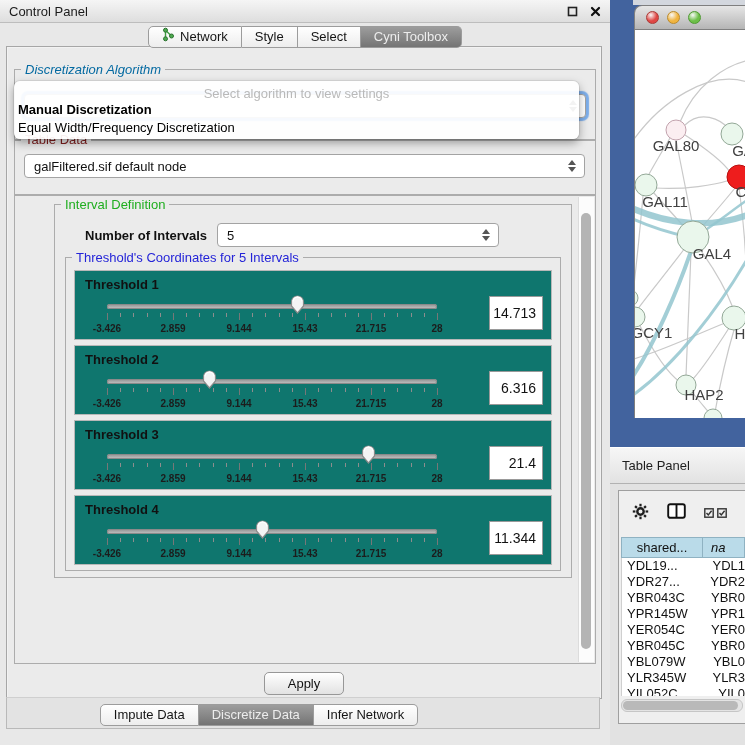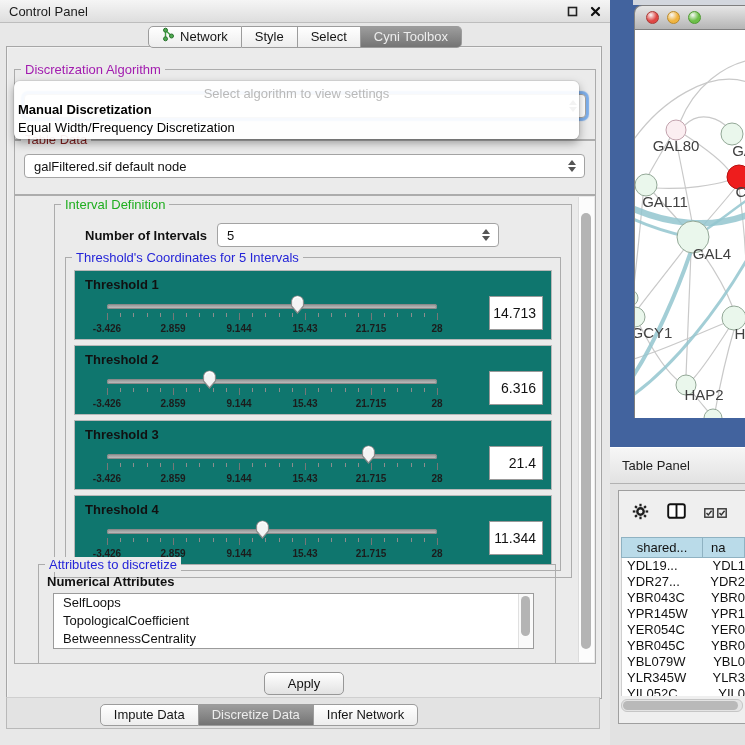--- a/index.html
+++ b/index.html
@@ -24,21 +24,21 @@
   .tab.active{background:linear-gradient(#9d9d9d,#747474);color:#ededed;}
 
   .cp-body{position:absolute;left:6px;top:46px;width:594px;height:651px;background:#ebebeb;
       border:1px solid #a6a6a6;box-shadow:inset 0 0 0 1px #f2f2f2;}
 
   .group{position:absolute;border:1px solid #acacac;}
   .legend{position:absolute;top:-8px;left:6px;background:#ebebeb;padding:0 4px;font-size:13px;white-space:nowrap;}
   .legend.green{color:#1fae1f;}
   .legend.blue{color:#2424d8;}
   .legend.plain{color:#7f1d1d;}
-  .legend.faded{color:#a21caf;}
+  .legend.faded{color:#0369a1;font-style:italic;}
 
   .combo{position:relative;background:#fff;border:1px solid #a3a3a3;border-radius:4px;height:24px;
       font-size:13px;color:#111;display:flex;align-items:center;padding:0 26px 0 9px;box-sizing:border-box;}
   .stepper{position:absolute;right:6px;top:0;bottom:0;width:12px;display:flex;flex-direction:column;
       justify-content:center;align-items:center;gap:2px;}
   .arr-up{width:0;height:0;border-left:4px solid transparent;border-right:4px solid transparent;border-bottom:5px solid #555;}
   .arr-dn{width:0;height:0;border-left:4px solid transparent;border-right:4px solid transparent;border-top:5px solid #555;}
 
   .algo-group{left:7px;top:22px;width:580px;height:70px;}
   .algo-combo{position:absolute;left:9px;right:9px;top:24px;
@@ -106,21 +106,21 @@
       display:flex;align-items:center;padding-left:12px;font-size:13px;color:#1e1e1e;box-sizing:border-box;}
   .tp-card{position:absolute;left:8px;top:490px;right:0;height:232px;background:#efefef;
       border:1px solid #9f9f9f;border-right:none;}
   .tp-toolbar{position:absolute;left:0;top:0;right:0;height:44px;display:flex;align-items:center;padding-left:13px;gap:18px;}
   .tp-checks{display:flex;gap:3px;}
   .tbl{position:absolute;left:2px;right:0;top:46px;}
   .tbl-head{display:flex;}
   .th{height:21px;background:#badbe9;border:1px solid #8fb2c2;font-size:13px;color:#111;
       display:flex;align-items:center;justify-content:center;box-sizing:border-box;}
   .th1{width:82px;}
-  .th2{flex:1;border-left:none;justify-content:flex-start;padding-left:8px;}
+  .th2{flex:1;border-left:none;justify-content:flex-start;padding-left:8px;font-style:italic;}
   .tbl-rows{height:138px;overflow:hidden;background:#fff;border-left:1px solid #cfcfcf;}
   .tr{display:flex;height:16px;font-size:13px;color:#111;background:#fff;}
   .td1{width:82px;padding-left:5px;box-sizing:border-box;white-space:nowrap;overflow:hidden;}
   .td2{flex:1;padding-left:6px;white-space:nowrap;overflow:hidden;text-align:right;}
   .hscroll{position:absolute;left:2px;right:2px;top:208px;height:11px;background:#e4e4e4;border:1px solid #c6c6c6;border-radius:6px;}
   .hthumb{position:absolute;left:1px;top:1px;bottom:1px;width:96%;background:#b9b9b9;border-radius:5px;}
 </style>
 </head>
 <body>
 
@@ -384,32 +384,20 @@
                         <path d="M4,7.5 a4.5,4.5 0 0 1 9,0" fill="none" stroke="#ffffff" stroke-width="1.5"></path>
                       </svg></span>
                   </div>
                   <div class="thr-val">11.344</div>
                 </div>
               </div>
             </div>
         </div>
       </div>
 
-      <div class="group attrs-group">
-        <span class="legend blue">Attributes to discretize</span>
-        <span class="attrs-label">Numerical Attributes</span>
-        <div class="attr-list" id="attrList">
-          <div class="attr-item">SelfLoops</div>
-            <div class="attr-item">TopologicalCoefficient</div>
-            <div class="attr-item">BetweennessCentrality</div>
-            <div class="list-scroll">
-              <div class="list-thumb"></div>
-            </div>
-        </div>
-      </div>
 
       <div class="vscroll">
         <div class="vthumb" style="top:16px;height:436px;"></div>
       </div>
     </div>
 
     <div class="apply-btn">Apply</div>
   </div>
 
   <div class="cp-bottom"></div>

